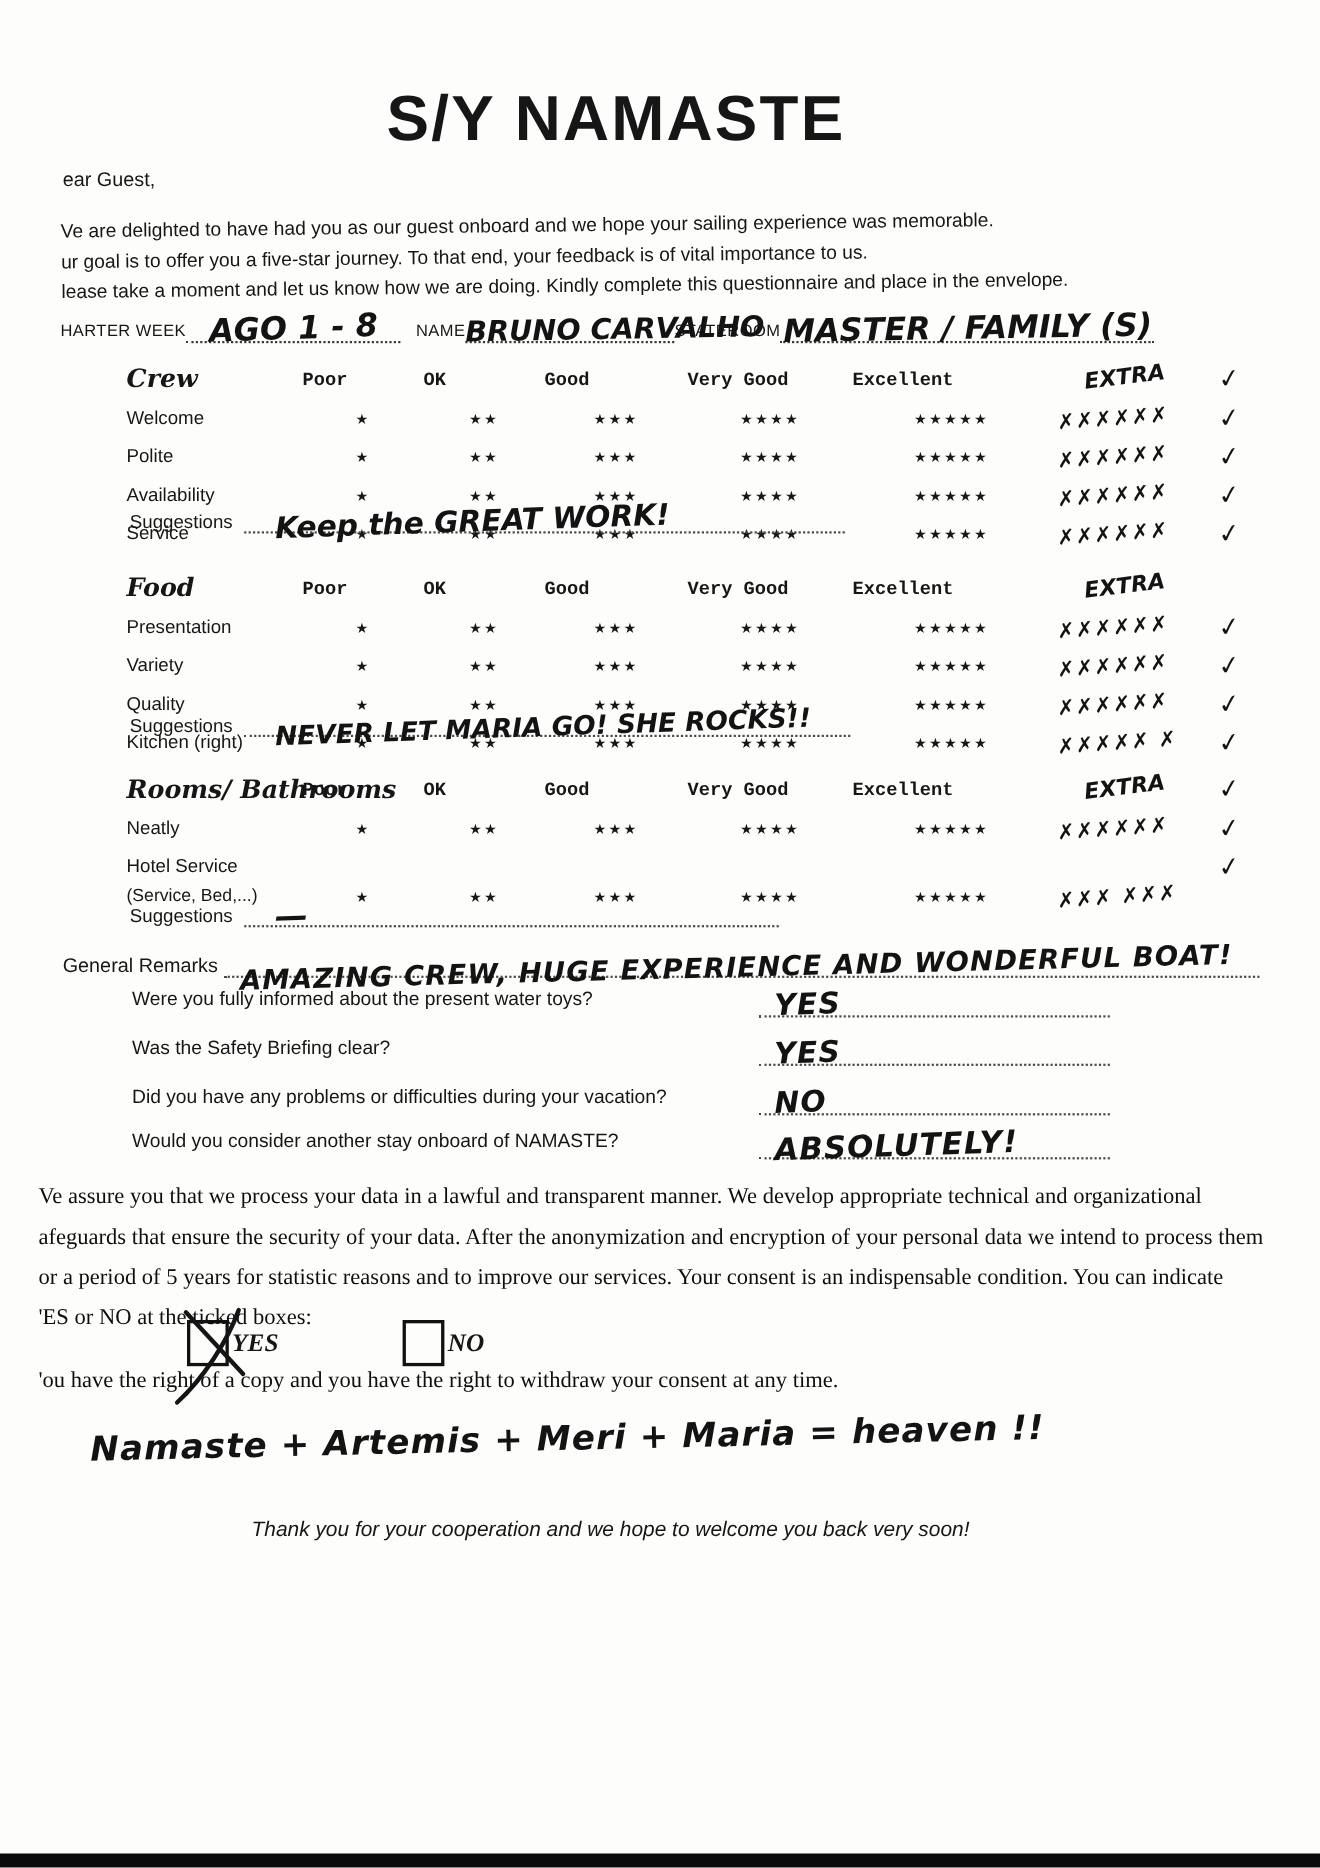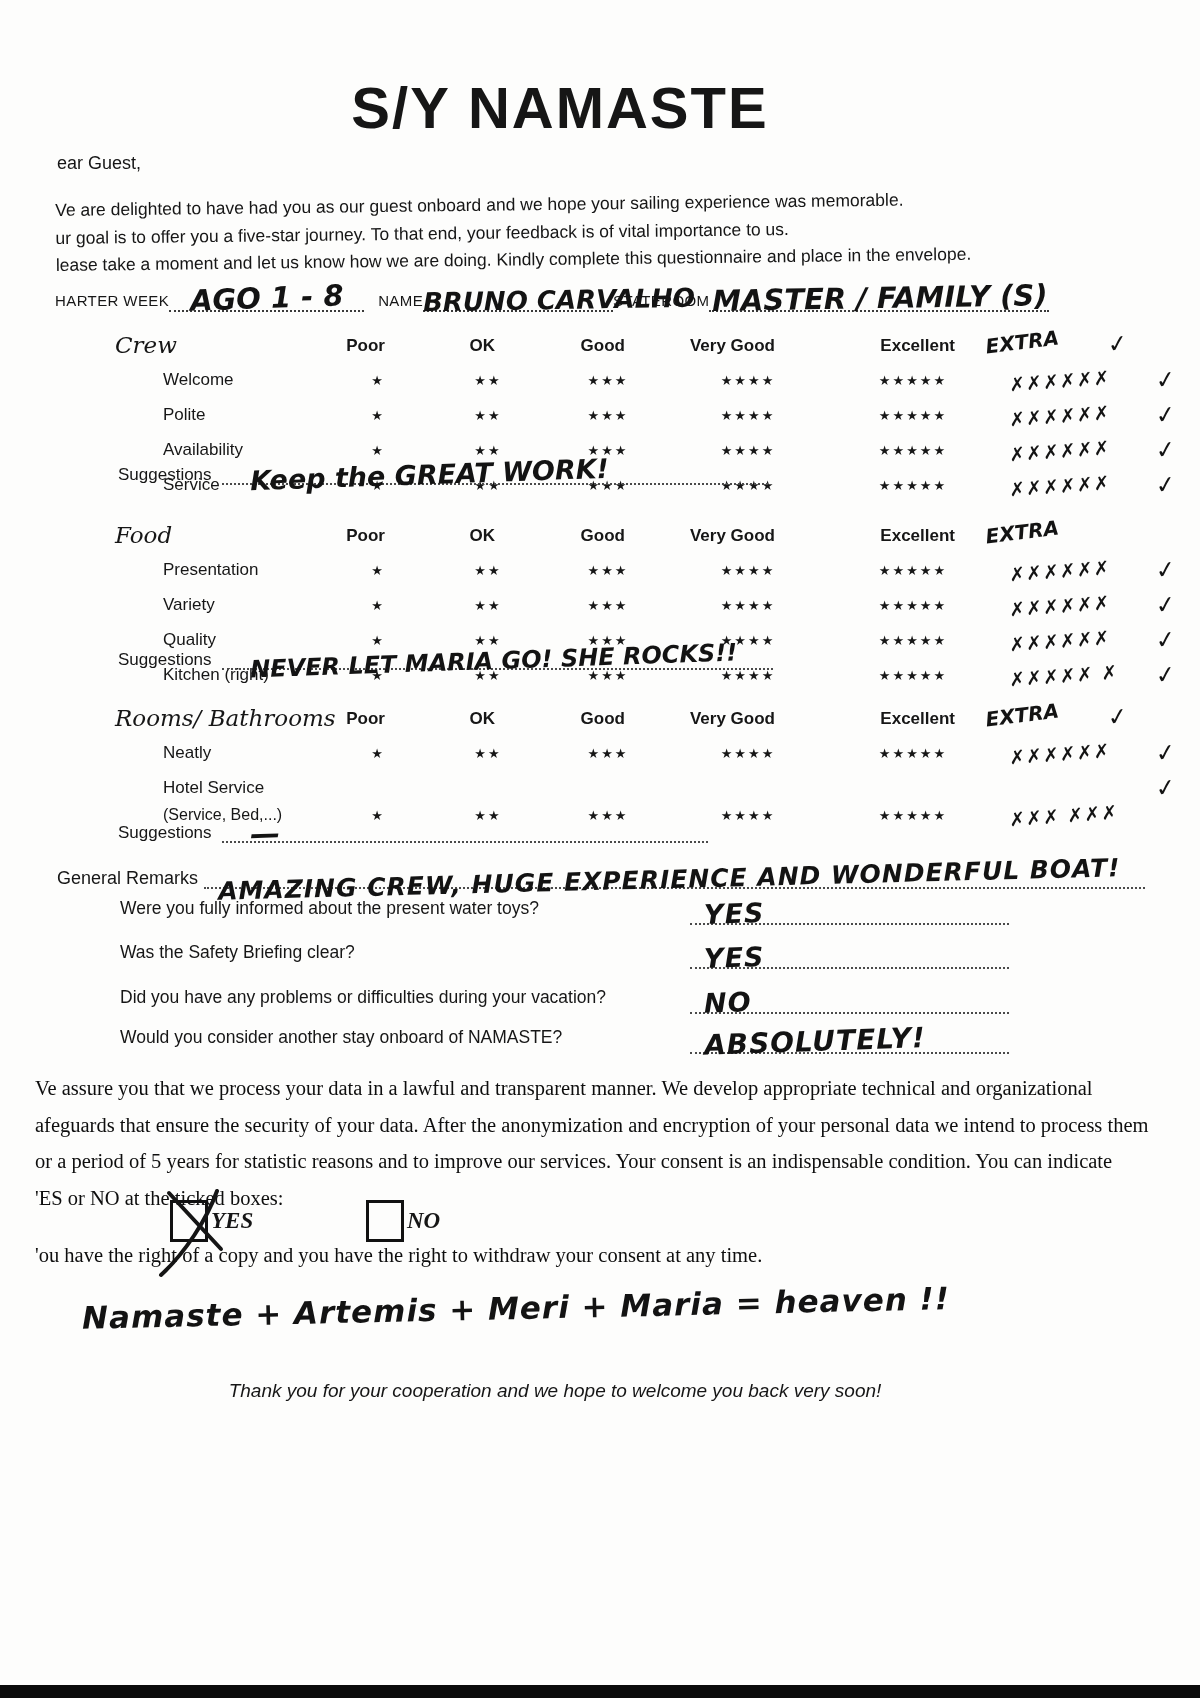--- a/index.html
+++ b/index.html
@@ -29,26 +29,26 @@
   .v-charter { width:195px; } .v-charter .hw { font-size:29px; transform:rotate(-2deg); }
   .v-name    { width:190px; } .v-name .hw { font-size:26px; transform:rotate(-1deg); }
   .v-state   { width:340px; } .v-state .hw { font-size:29px; transform:rotate(-1deg); }
 
   .sec { position:absolute; left:115px; width:1030px; }
   .sec-grid {
     display:grid;
     grid-template-columns:160px 110px 110px 130px 150px 180px 135px 55px;
   }
   .sec-head { align-items:end; margin-bottom:8px; }
-  .row { align-items:center; margin-top:7px;margin-left:48px; }
+  .row { align-items:center; margin-top:7px; }
   .sec-title {
-    font-family:"DejaVu Serif", serif; font-style:italic; font-weight:400;
+    font-family:"DejaVu Serif", serif; font-style:italic; font-weight:700;
     font-size:23px; white-space:nowrap;
   }
-  .col-h { text-align:right; font-weight:700; font-size:17px; padding-bottom:2px; }
+  .col-h { text-align:left; font-weight:700; font-size:17px; padding-bottom:2px;font-family:Liberation Mono, monospace; }
   .row-label { font-size:17px; white-space:nowrap; }
   .row-label.small { font-size:16px; }
   .stars { text-align:center; font-size:13px; letter-spacing:2px; white-space:nowrap; }
   .marks { font-size:19px; letter-spacing:1px; transform:rotate(-4deg); white-space:nowrap; text-align:left; padding-left:6px; }
   .chk { font-size:24px; transform:rotate(-8deg); text-align:center; }
   .extra-h { font-size:20px; transform:rotate(-7deg); text-align:center; padding-bottom:4px; }
 
   .sugg { position:absolute; display:flex; align-items:flex-end; }
   .sugg-label { font-size:17px; margin-right:10px; white-space:nowrap; }
   .sugg-line { flex:1; border-bottom:2px dotted #4a4a4a; padding-left:28px; white-space:nowrap; }

